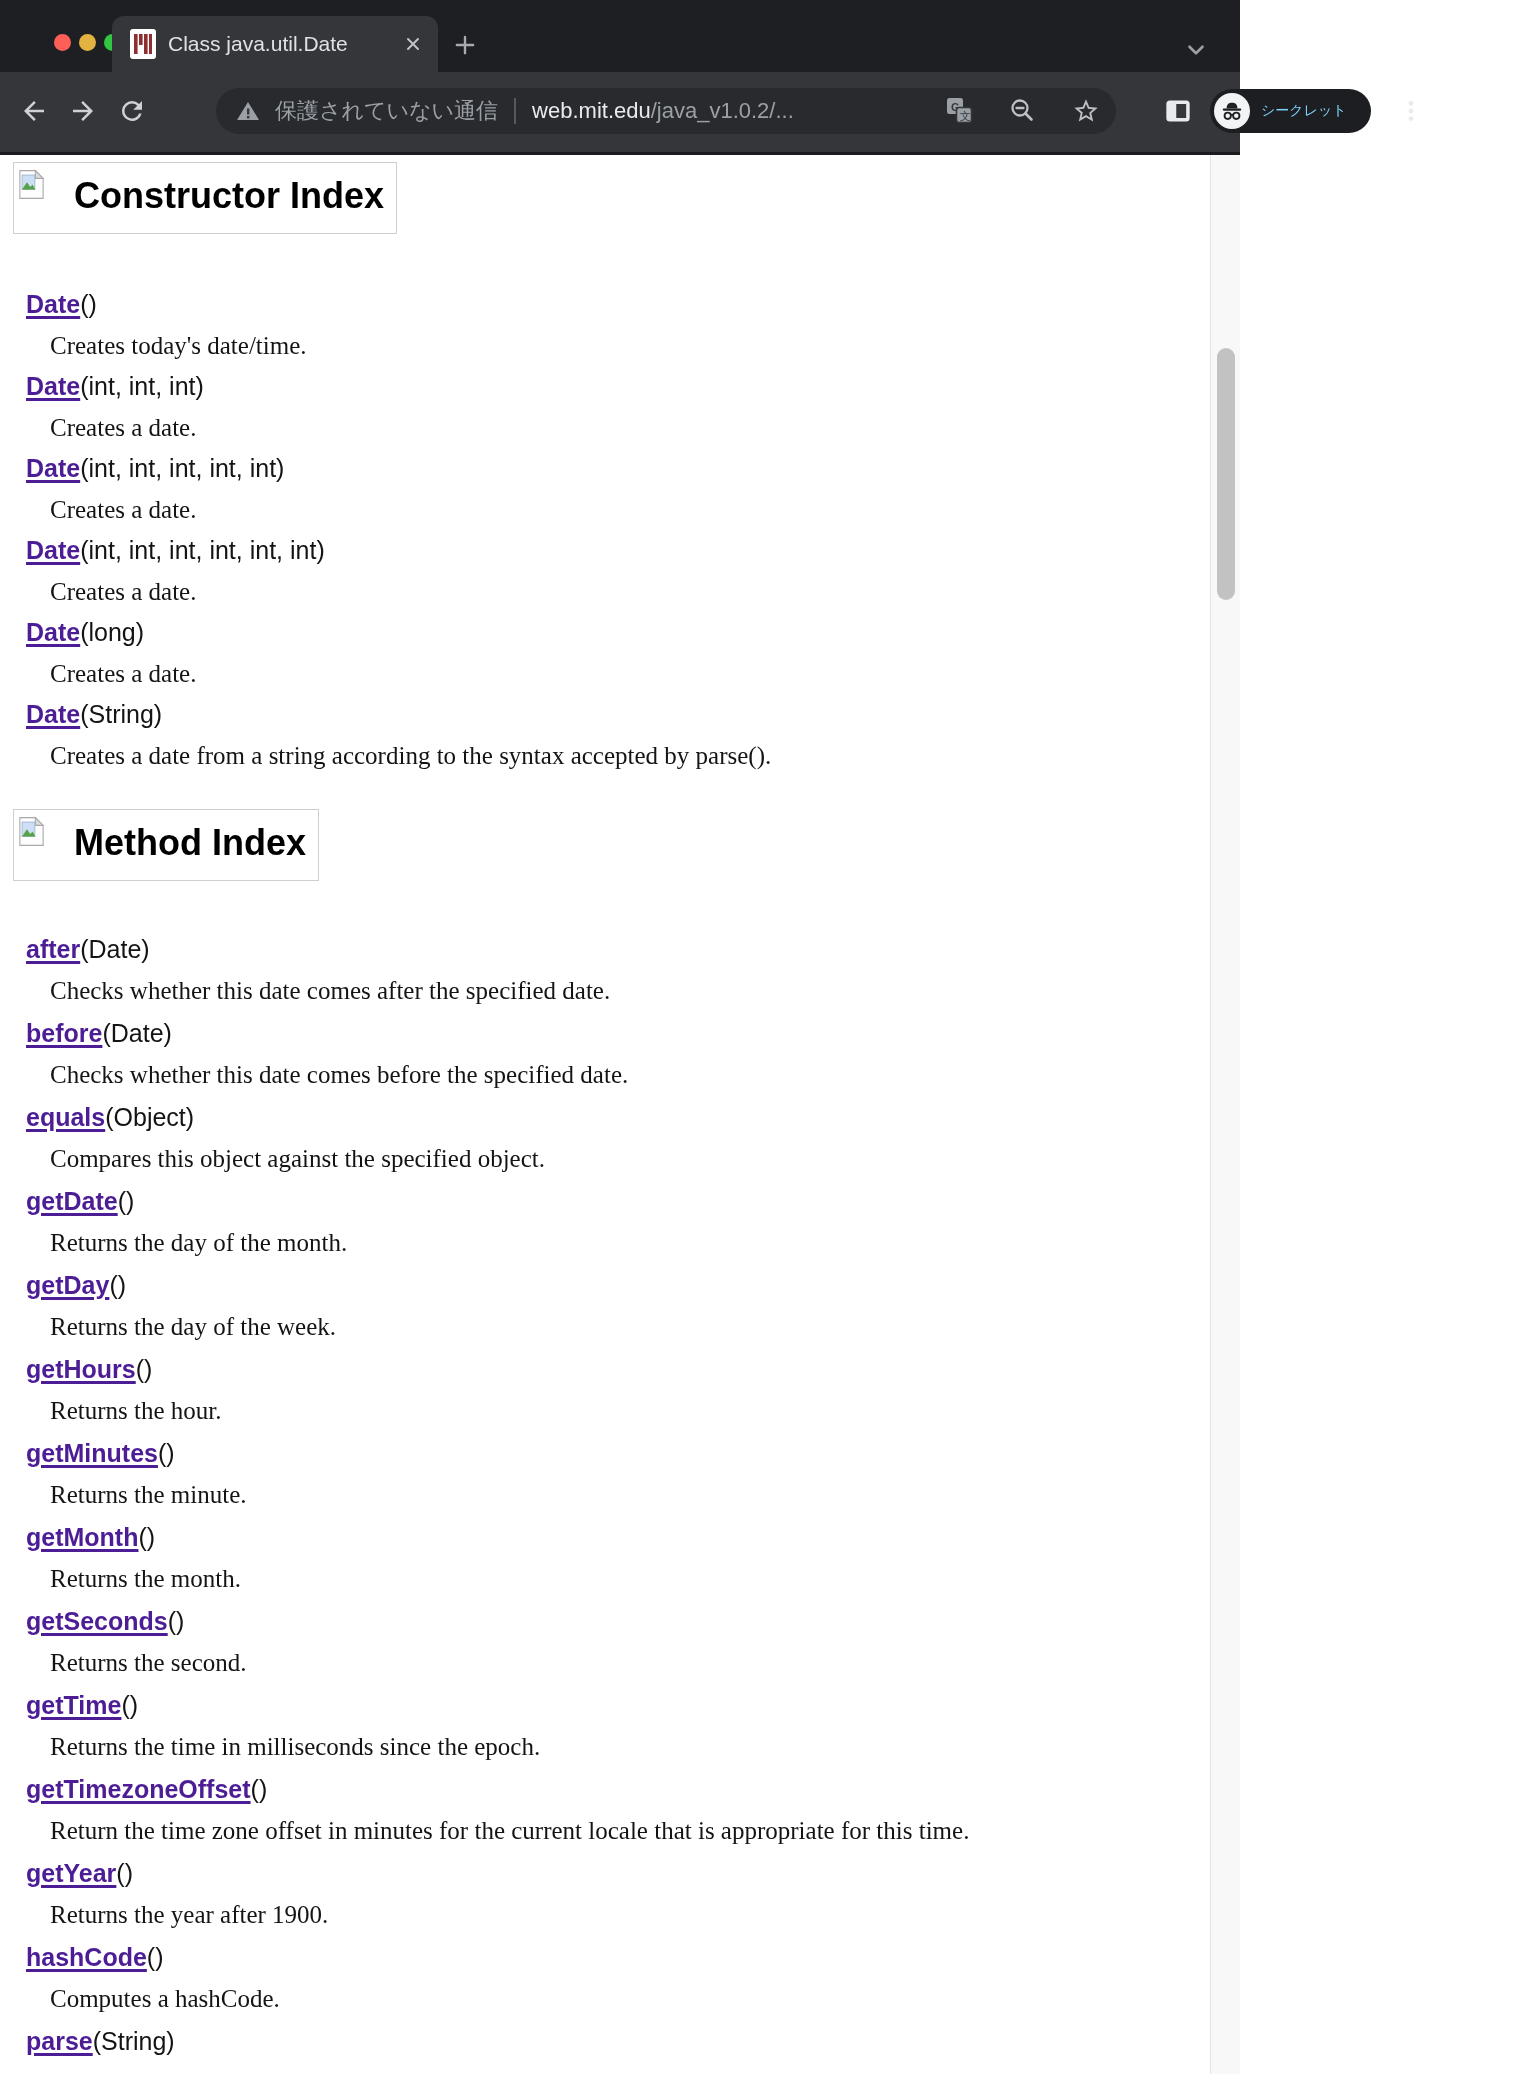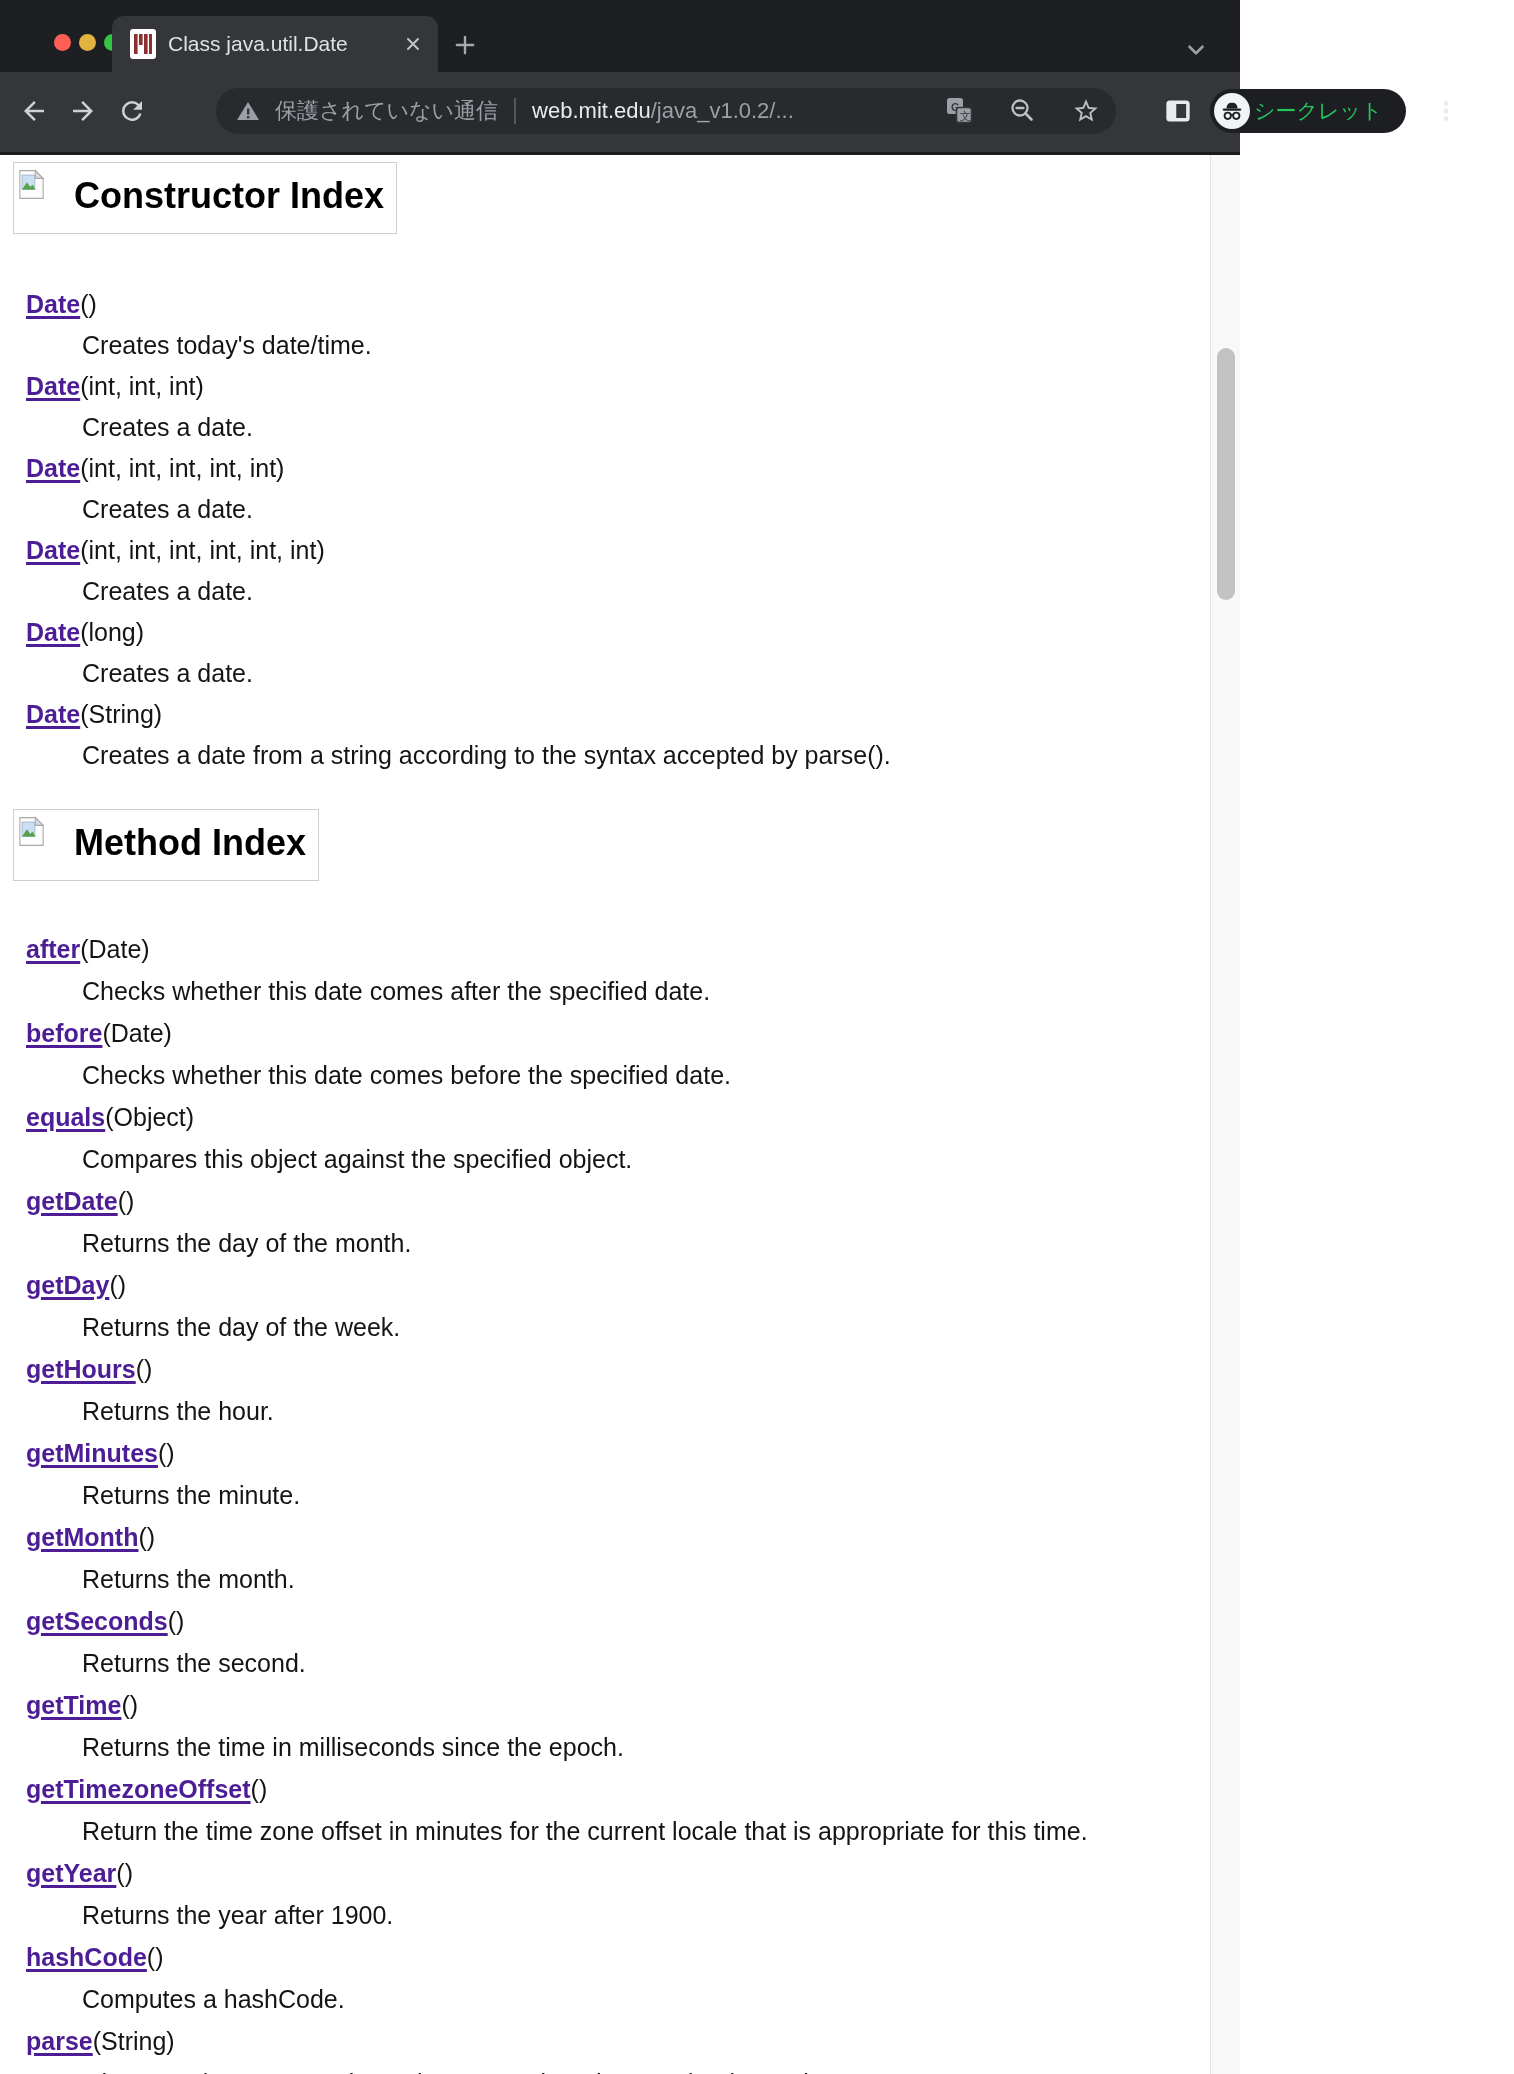--- a/index.html
+++ b/index.html
@@ -43,42 +43,42 @@
   .omni-spacer { flex:1 1 auto; }
   .omni-icon { flex:0 0 auto; display:flex; align-items:center; justify-content:center;
                cursor:pointer; }
   .omni-icon + .omni-icon { margin-left:36px; }
   .sidepanel-btn { margin-left:40px; width:44px; height:44px; display:flex; align-items:center;
                    justify-content:center; border-radius:50%; cursor:pointer; flex:0 0 auto; }
   .incog { margin-left:10px; height:44px; background:#1c1e21; border-radius:22px; display:flex;
            align-items:center; padding:4px; flex:0 0 auto; }
   .incog-circle { width:36px; height:36px; border-radius:50%; background:#f2f3f4; display:flex;
                   align-items:center; justify-content:center; flex:0 0 auto; }
-  .incog-label { color:#22c55e; font-size:21px; margin:0 20px 0 4px; white-space:nowrap; }
+  .incog-label { color:#7dd3fc; font-size:14px; margin:0 20px 0 11px; white-space:nowrap; }
   .menu-btn { margin-left:20px; width:40px; height:40px; display:flex; align-items:center;
               justify-content:center; border-radius:50%; cursor:pointer; flex:0 0 auto; }
 
   
   .page { position:relative; flex:1 1 auto; background:#fff; overflow:hidden; }
   .doc { width:1484px; overflow:hidden; color:#141414; }
   .index-heading { display:inline-flex; align-items:flex-start; border:1px solid #cfcfcf;
                    background:#fff; padding:4px 12px 8px 4px;gap:28px; }
   .sec0 .index-heading { margin:7px 0 50px 13px; }
   .sec1 .index-heading { margin:33px 0 47px 13px; }
   .broken-img { flex:0 0 auto; margin-top:2px; }
   .heading-text { font-size:36px; line-height:58px; font-weight:bold; color:#000;
                   margin-left:1px; white-space:nowrap; }
   dl.index-list { margin-left:26px; font-size:25px; }
   .sec0 dl.index-list { line-height:41px; }
   .sec1 dl.index-list { line-height:42px; }
   dt.entry-term { white-space:nowrap; }
   .entry-link { color:#4c1d95; font-weight:bold; text-decoration:underline;
                 text-decoration-thickness:2.5px; text-underline-offset:3px; cursor:pointer; }
   .entry-sig { color:#141414; }
-  dd.entry-desc { margin-left:56px; white-space:nowrap; }
+  dd.entry-desc { margin-left:24px; white-space:nowrap;font-family:Liberation Serif, serif; }
 
   
   .scrollbar { position:absolute; top:0; right:0; bottom:0; width:30px; background:#f8f8f8;
                border-left:1px solid #e4e4e4; }
   .scroll-thumb { position:absolute; left:6px; top:193px; width:18px; height:252px;
                   background:#c2c2c2; border-radius:9px; cursor:grab; }
 </style>
 </head>
 <body>
 

